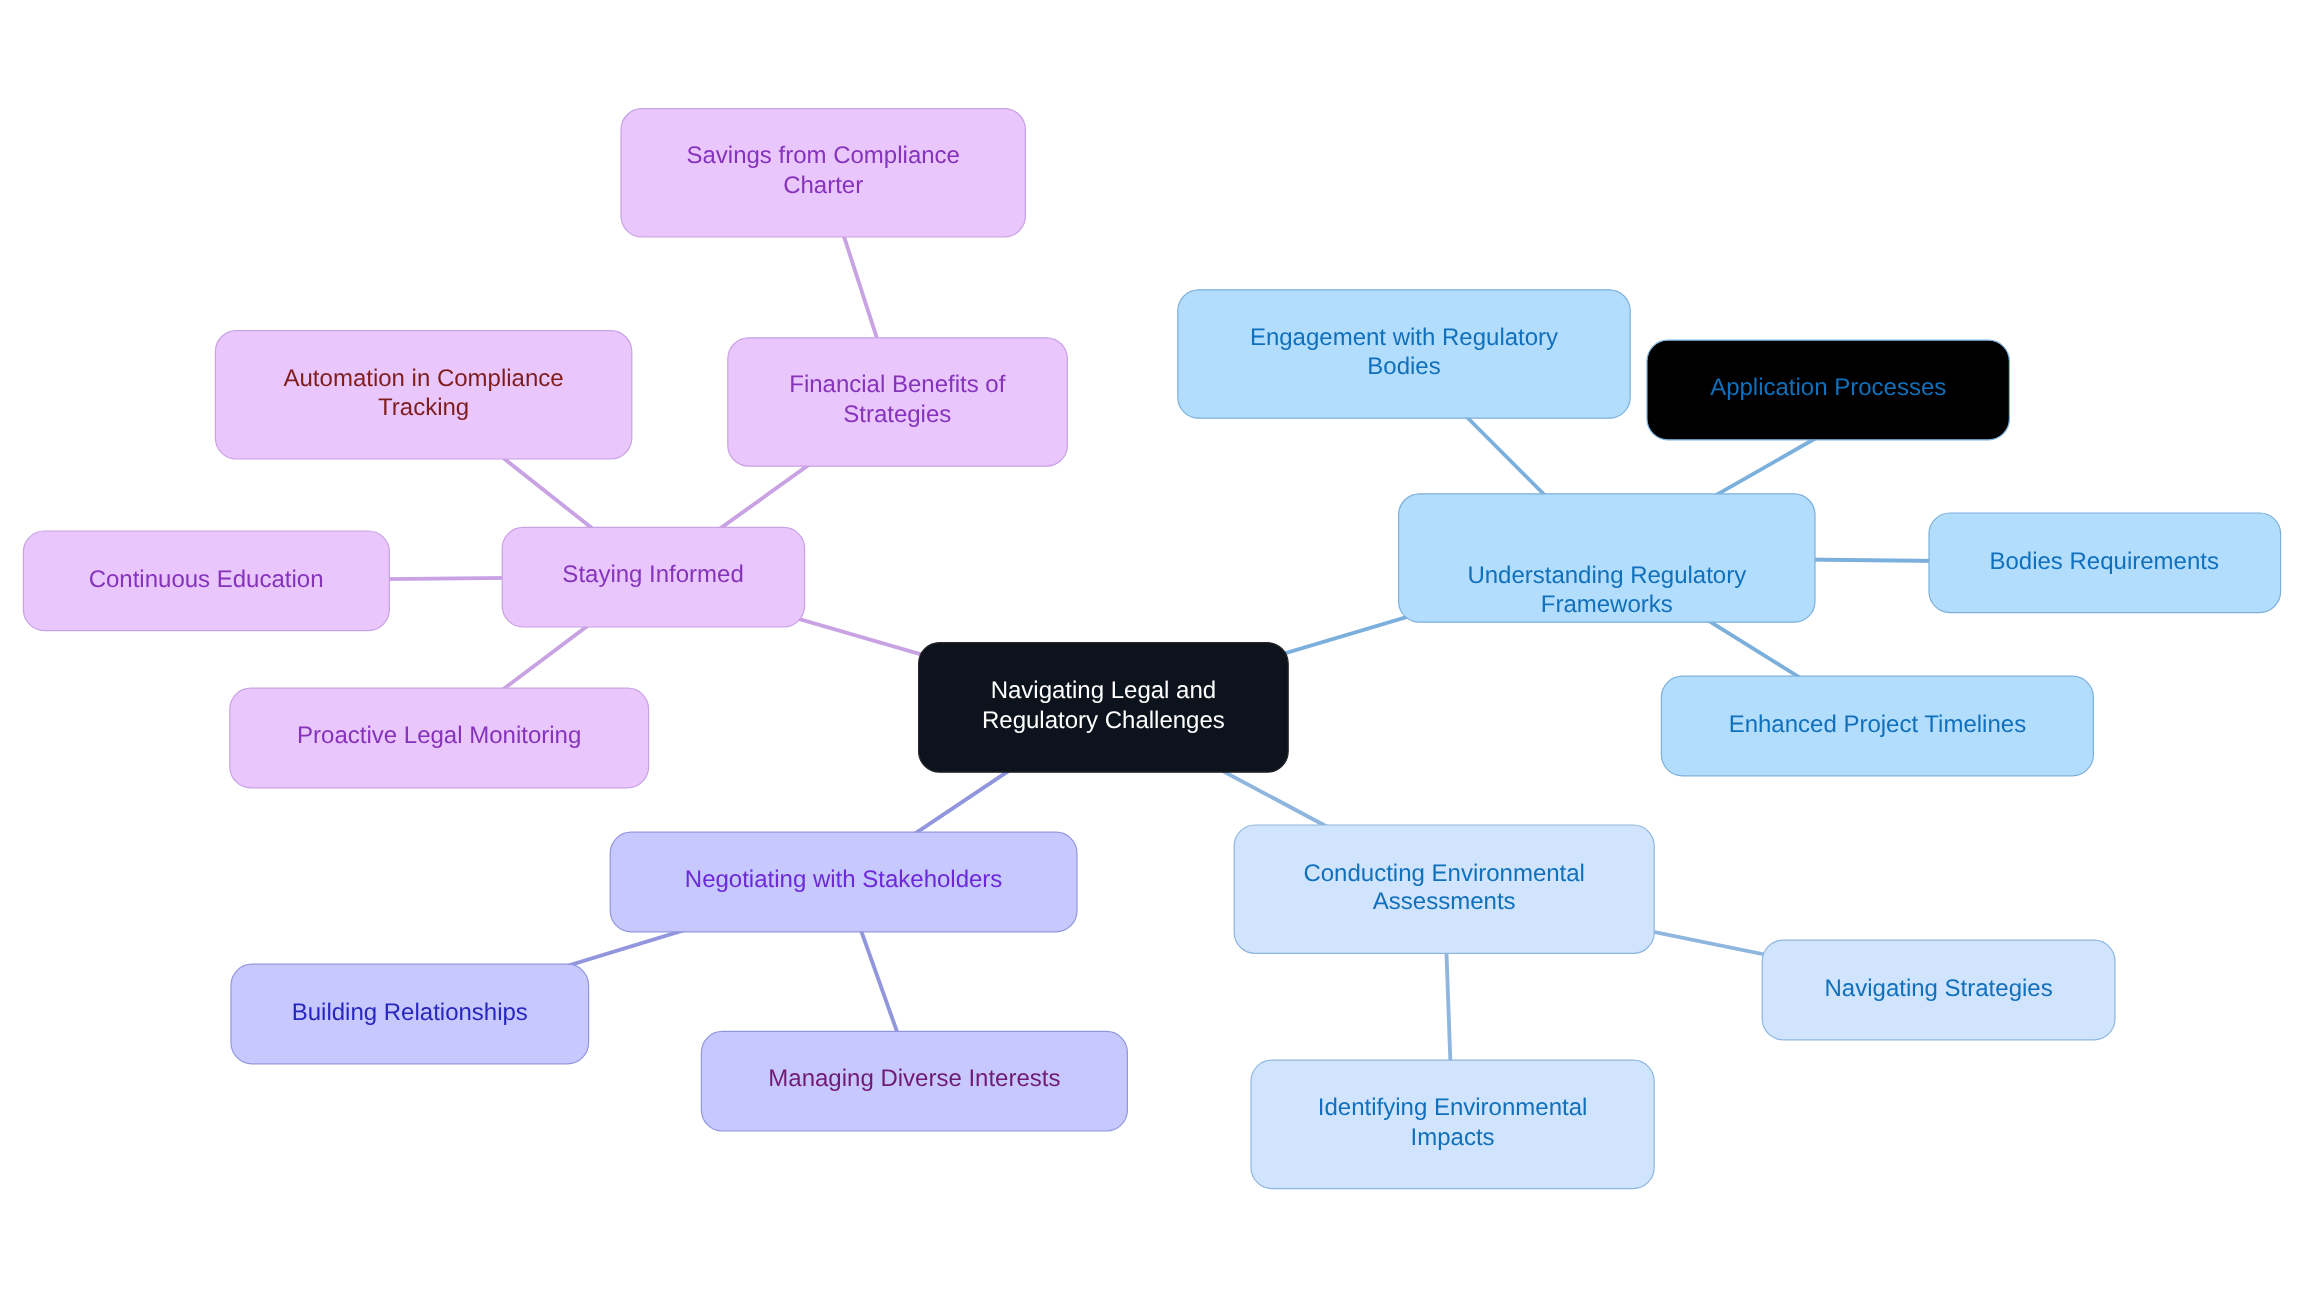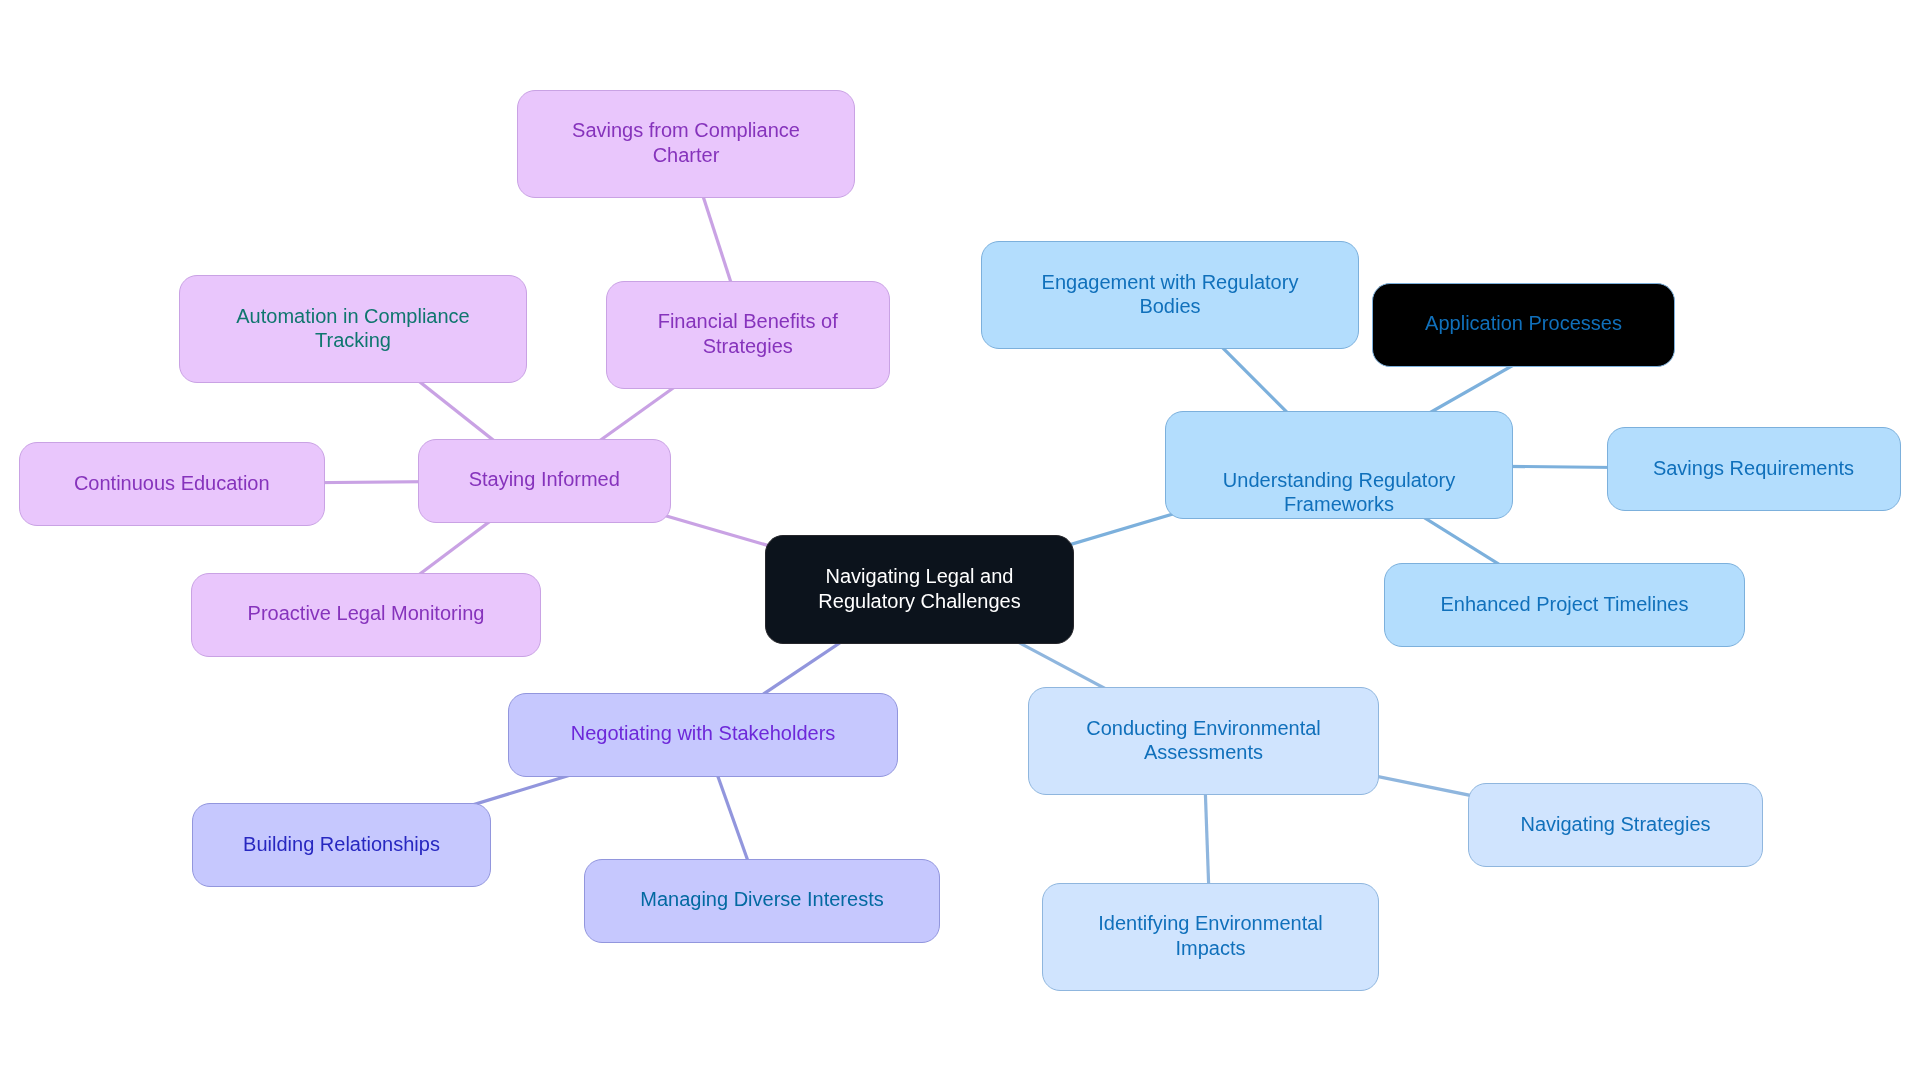--- a/index.html
+++ b/index.html
@@ -48,35 +48,35 @@
       <line x1="919.5" y1="589.5" x2="1203.5" y2="741" stroke="#8fb6de" stroke-width="3.2"></line>
       <line x1="1203.5" y1="741" x2="1615.5" y2="825" stroke="#8fb6de" stroke-width="3.2"></line>
       <line x1="1203.5" y1="741" x2="1210.5" y2="936.5" stroke="#8fb6de" stroke-width="3.2"></line>
     </svg>
   <div id="nodes">
       <div class="node" style="left: 765px; top: 535px; width: 309px; height: 109px; background: rgb(12, 19, 28); border-color: rgb(38, 38, 43); color: rgb(255, 255, 255);"><span class="node-label">Navigating Legal and
 Regulatory Challenges</span></div>
       <div class="node" style="left: 418px; top: 438.5px; width: 252.5px; height: 84px; background: rgb(233, 198, 252); border-color: rgb(201, 162, 228); color: rgb(134, 51, 188);"><span class="node-label">Staying Informed</span></div>
       <div class="node" style="left: 517px; top: 89.5px; width: 338px; height: 108px; background: rgb(233, 198, 252); border-color: rgb(201, 162, 228); color: rgb(134, 51, 188);"><span class="node-label">Savings from Compliance
 Charter</span></div>
-      <div class="node" style="left: 179px; top: 275px; width: 348px; height: 108px; background: rgb(233, 198, 252); border-color: rgb(201, 162, 228); color: #0f766e;"><span class="node-label">Automation in Compliance
+      <div class="node" style="left: 179px; top: 275px; width: 348px; height: 108px; background: rgb(233, 198, 252); border-color: rgb(201, 162, 228); color: #7f1d1d;"><span class="node-label">Automation in Compliance
 Tracking</span></div>
       <div class="node" style="left: 605.5px; top: 280.5px; width: 284.5px; height: 108px; background: rgb(233, 198, 252); border-color: rgb(201, 162, 228); color: rgb(134, 51, 188);"><span class="node-label">Financial Benefits of
 Strategies</span></div>
       <div class="node" style="left: 19px; top: 442px; width: 305.5px; height: 84px; background: rgb(233, 198, 252); border-color: rgb(201, 162, 228); color: rgb(134, 51, 188);"><span class="node-label">Continuous Education</span></div>
       <div class="node" style="left: 191px; top: 572.5px; width: 350px; height: 84px; background: rgb(233, 198, 252); border-color: rgb(201, 162, 228); color: rgb(134, 51, 188);"><span class="node-label">Proactive Legal Monitoring</span></div>
       <div class="node" style="left: 1165px; top: 410.5px; width: 348px; height: 108px; background: rgb(179, 221, 253); border-color: rgb(124, 176, 220); color: rgb(16, 112, 187); align-items: flex-end;"><span class="node-label">Understanding Regulatory
 Frameworks</span></div>
       <div class="node" style="left: 981px; top: 241px; width: 378px; height: 108px; background: rgb(179, 221, 253); border-color: rgb(124, 176, 220); color: rgb(16, 112, 187);"><span class="node-label">Engagement with Regulatory
 Bodies</span></div>
       <div class="node" style="left: 1372px; top: 282.5px; width: 303px; height: 84px; background: #000000; border-color: rgb(124, 176, 220); color: rgb(16, 112, 187);"><span class="node-label">Application Processes</span></div>
-      <div class="node" style="left: 1606.5px; top: 427px; width: 294px; height: 84px; background: rgb(179, 221, 253); border-color: rgb(124, 176, 220); color: rgb(16, 112, 187);"><span class="node-label">Savings Requirements</span></div>
+      <div class="node" style="left: 1606.5px; top: 427px; width: 294px; height: 84px; background: rgb(179, 221, 253); border-color: rgb(124, 176, 220); color: rgb(16, 112, 187);"><span class="node-label">Bodies Requirements</span></div>
       <div class="node" style="left: 1384px; top: 563px; width: 361px; height: 84px; background: rgb(179, 221, 253); border-color: rgb(124, 176, 220); color: rgb(16, 112, 187);"><span class="node-label">Enhanced Project Timelines</span></div>
       <div class="node" style="left: 508px; top: 692.5px; width: 390px; height: 84px; background: rgb(198, 200, 254); border-color: rgb(146, 150, 221); color: #6d28d9;"><span class="node-label">Negotiating with Stakeholders</span></div>
       <div class="node" style="left: 192px; top: 803px; width: 299px; height: 84px; background: rgb(198, 200, 254); border-color: rgb(146, 150, 221); color: rgb(39, 39, 192);"><span class="node-label">Building Relationships</span></div>
-      <div class="node" style="left: 584px; top: 858.5px; width: 356px; height: 84px; background: rgb(198, 200, 254); border-color: rgb(146, 150, 221); color: #0369a1;"><span class="node-label">Managing Diverse Interests</span></div>
+      <div class="node" style="left: 584px; top: 858.5px; width: 356px; height: 84px; background: rgb(198, 200, 254); border-color: rgb(146, 150, 221); color: #701a75;"><span class="node-label">Managing Diverse Interests</span></div>
       <div class="node" style="left: 1028px; top: 687px; width: 351px; height: 108px; background: rgb(208, 228, 254); border-color: rgb(143, 182, 222); color: rgb(16, 112, 187);"><span class="node-label">Conducting Environmental
 Assessments</span></div>
       <div class="node" style="left: 1468px; top: 783px; width: 295px; height: 84px; background: rgb(208, 228, 254); border-color: rgb(143, 182, 222); color: rgb(16, 112, 187);"><span class="node-label">Navigating Strategies</span></div>
       <div class="node" style="left: 1042px; top: 882.5px; width: 337px; height: 108px; background: rgb(208, 228, 254); border-color: rgb(143, 182, 222); color: rgb(16, 112, 187);"><span class="node-label">Identifying Environmental
 Impacts</span></div>
     </div>
 </div>
 
 </body></html>

